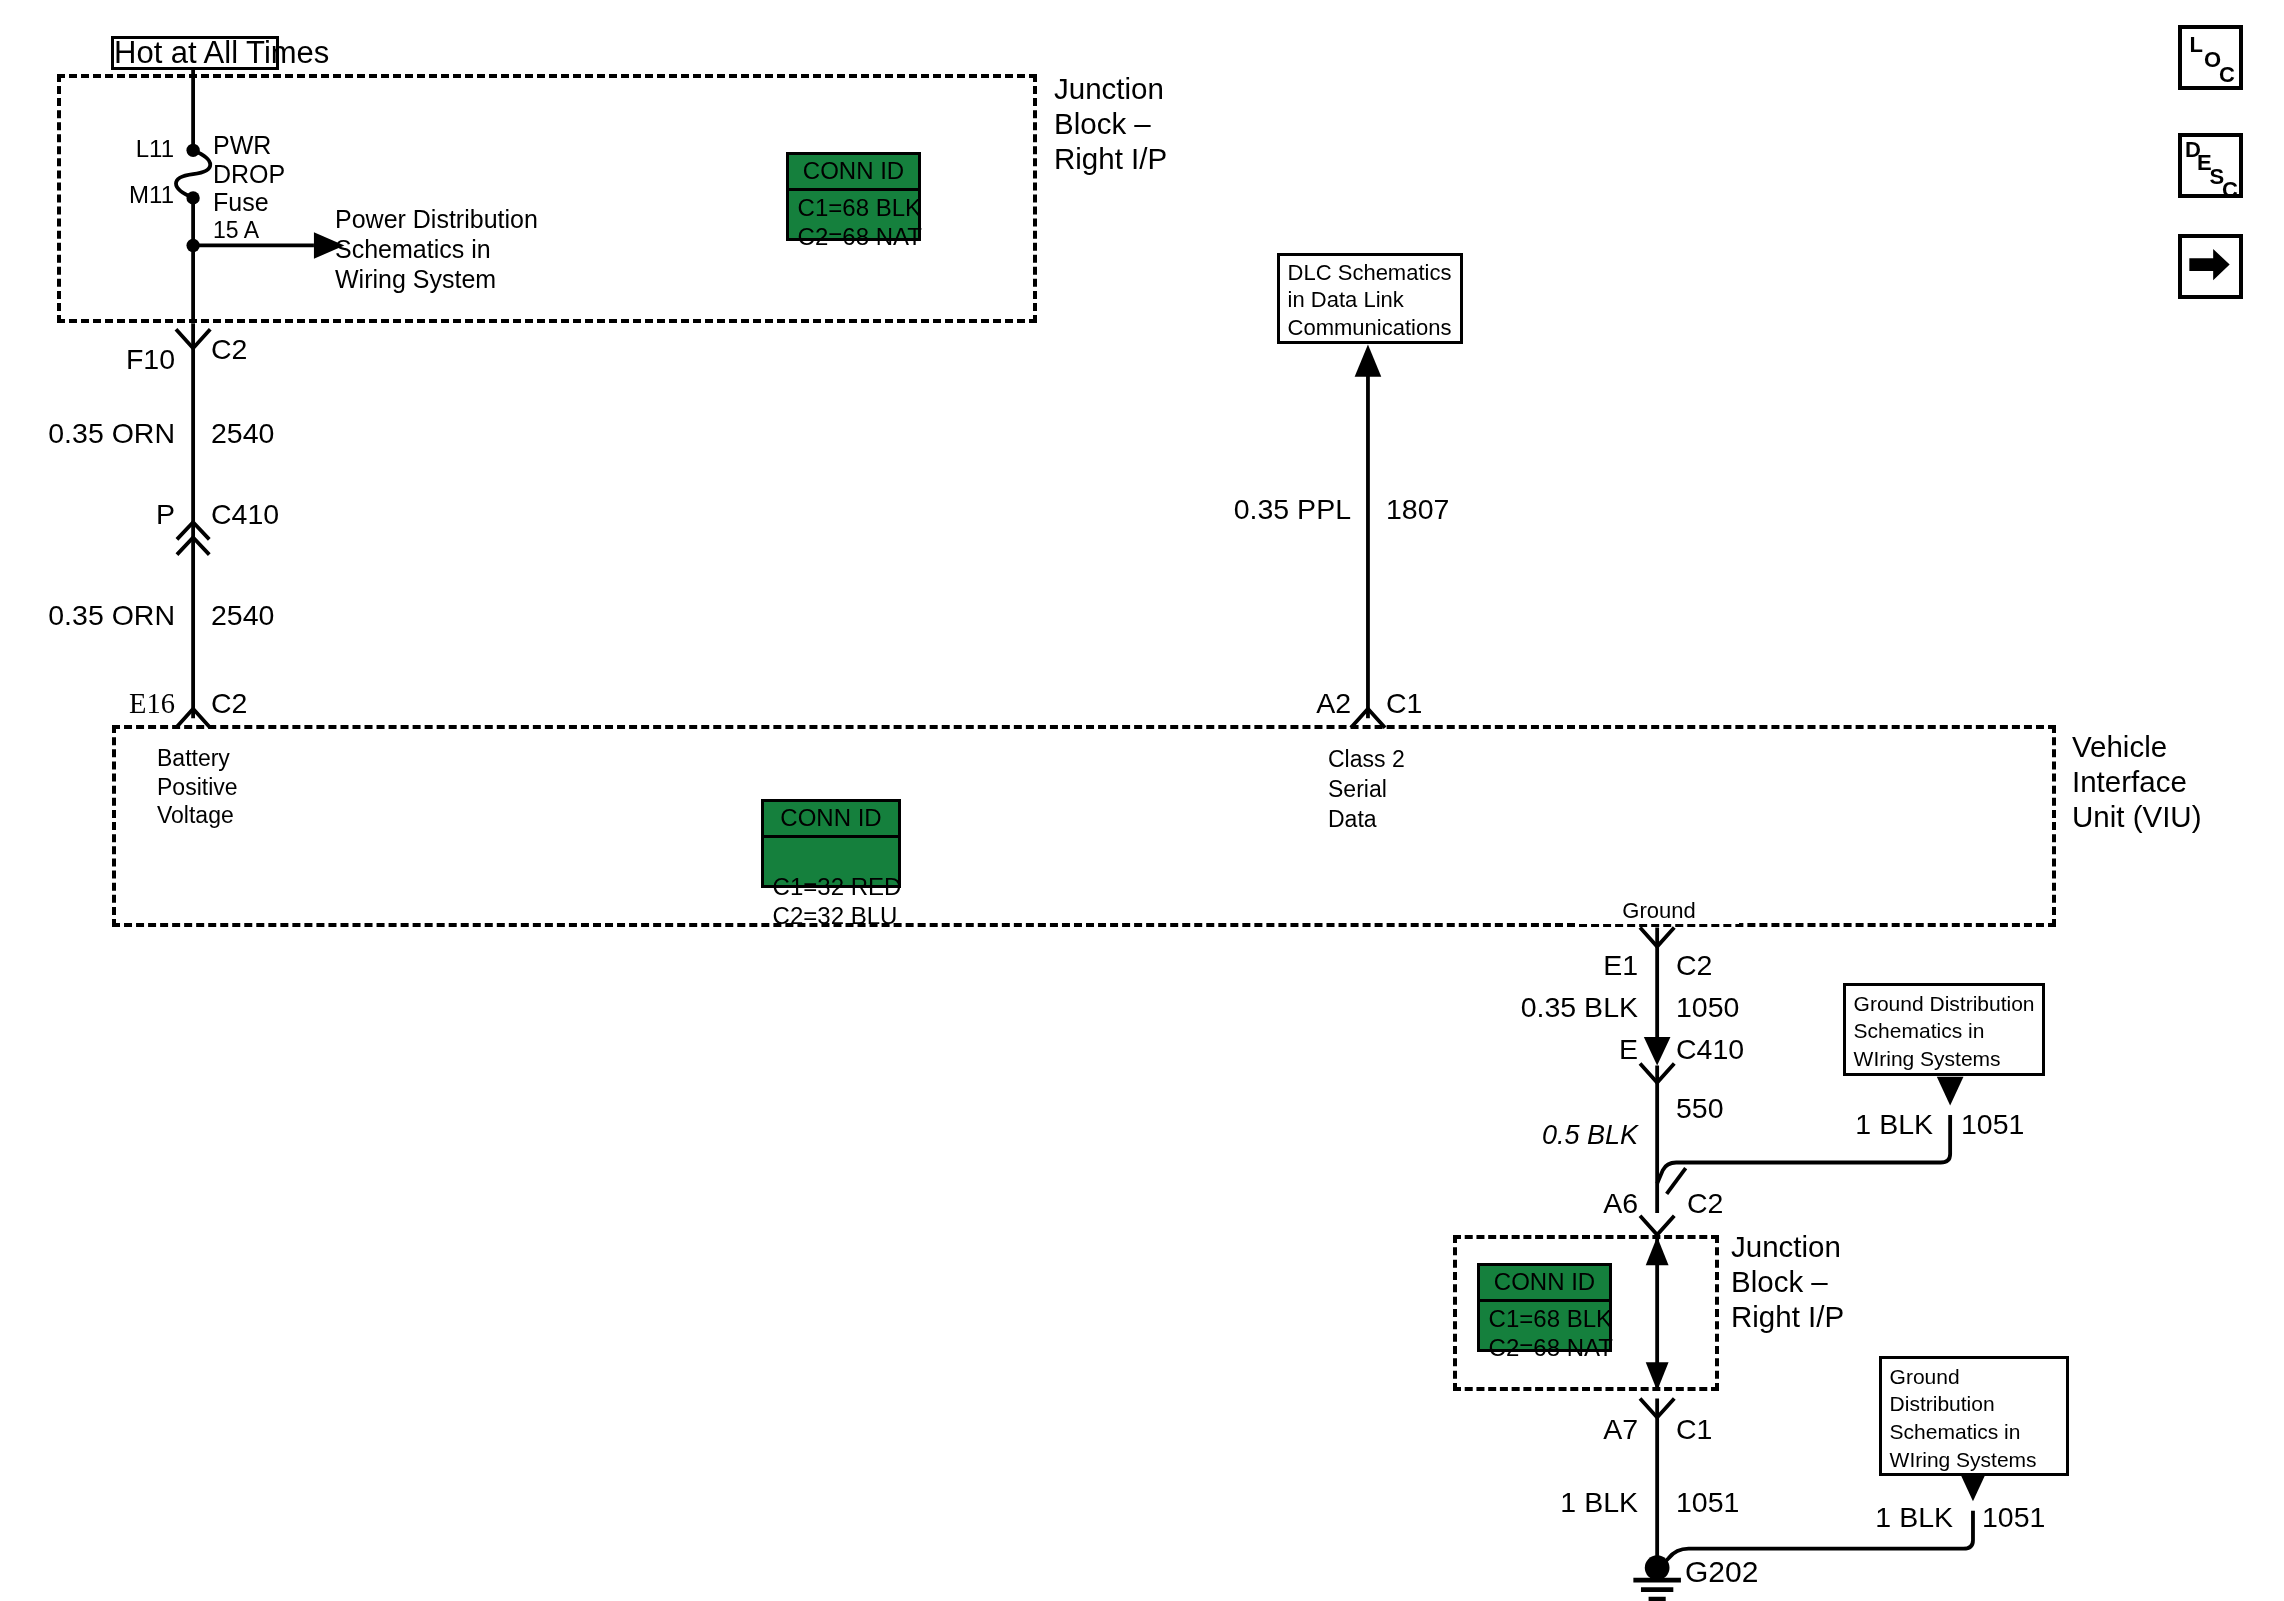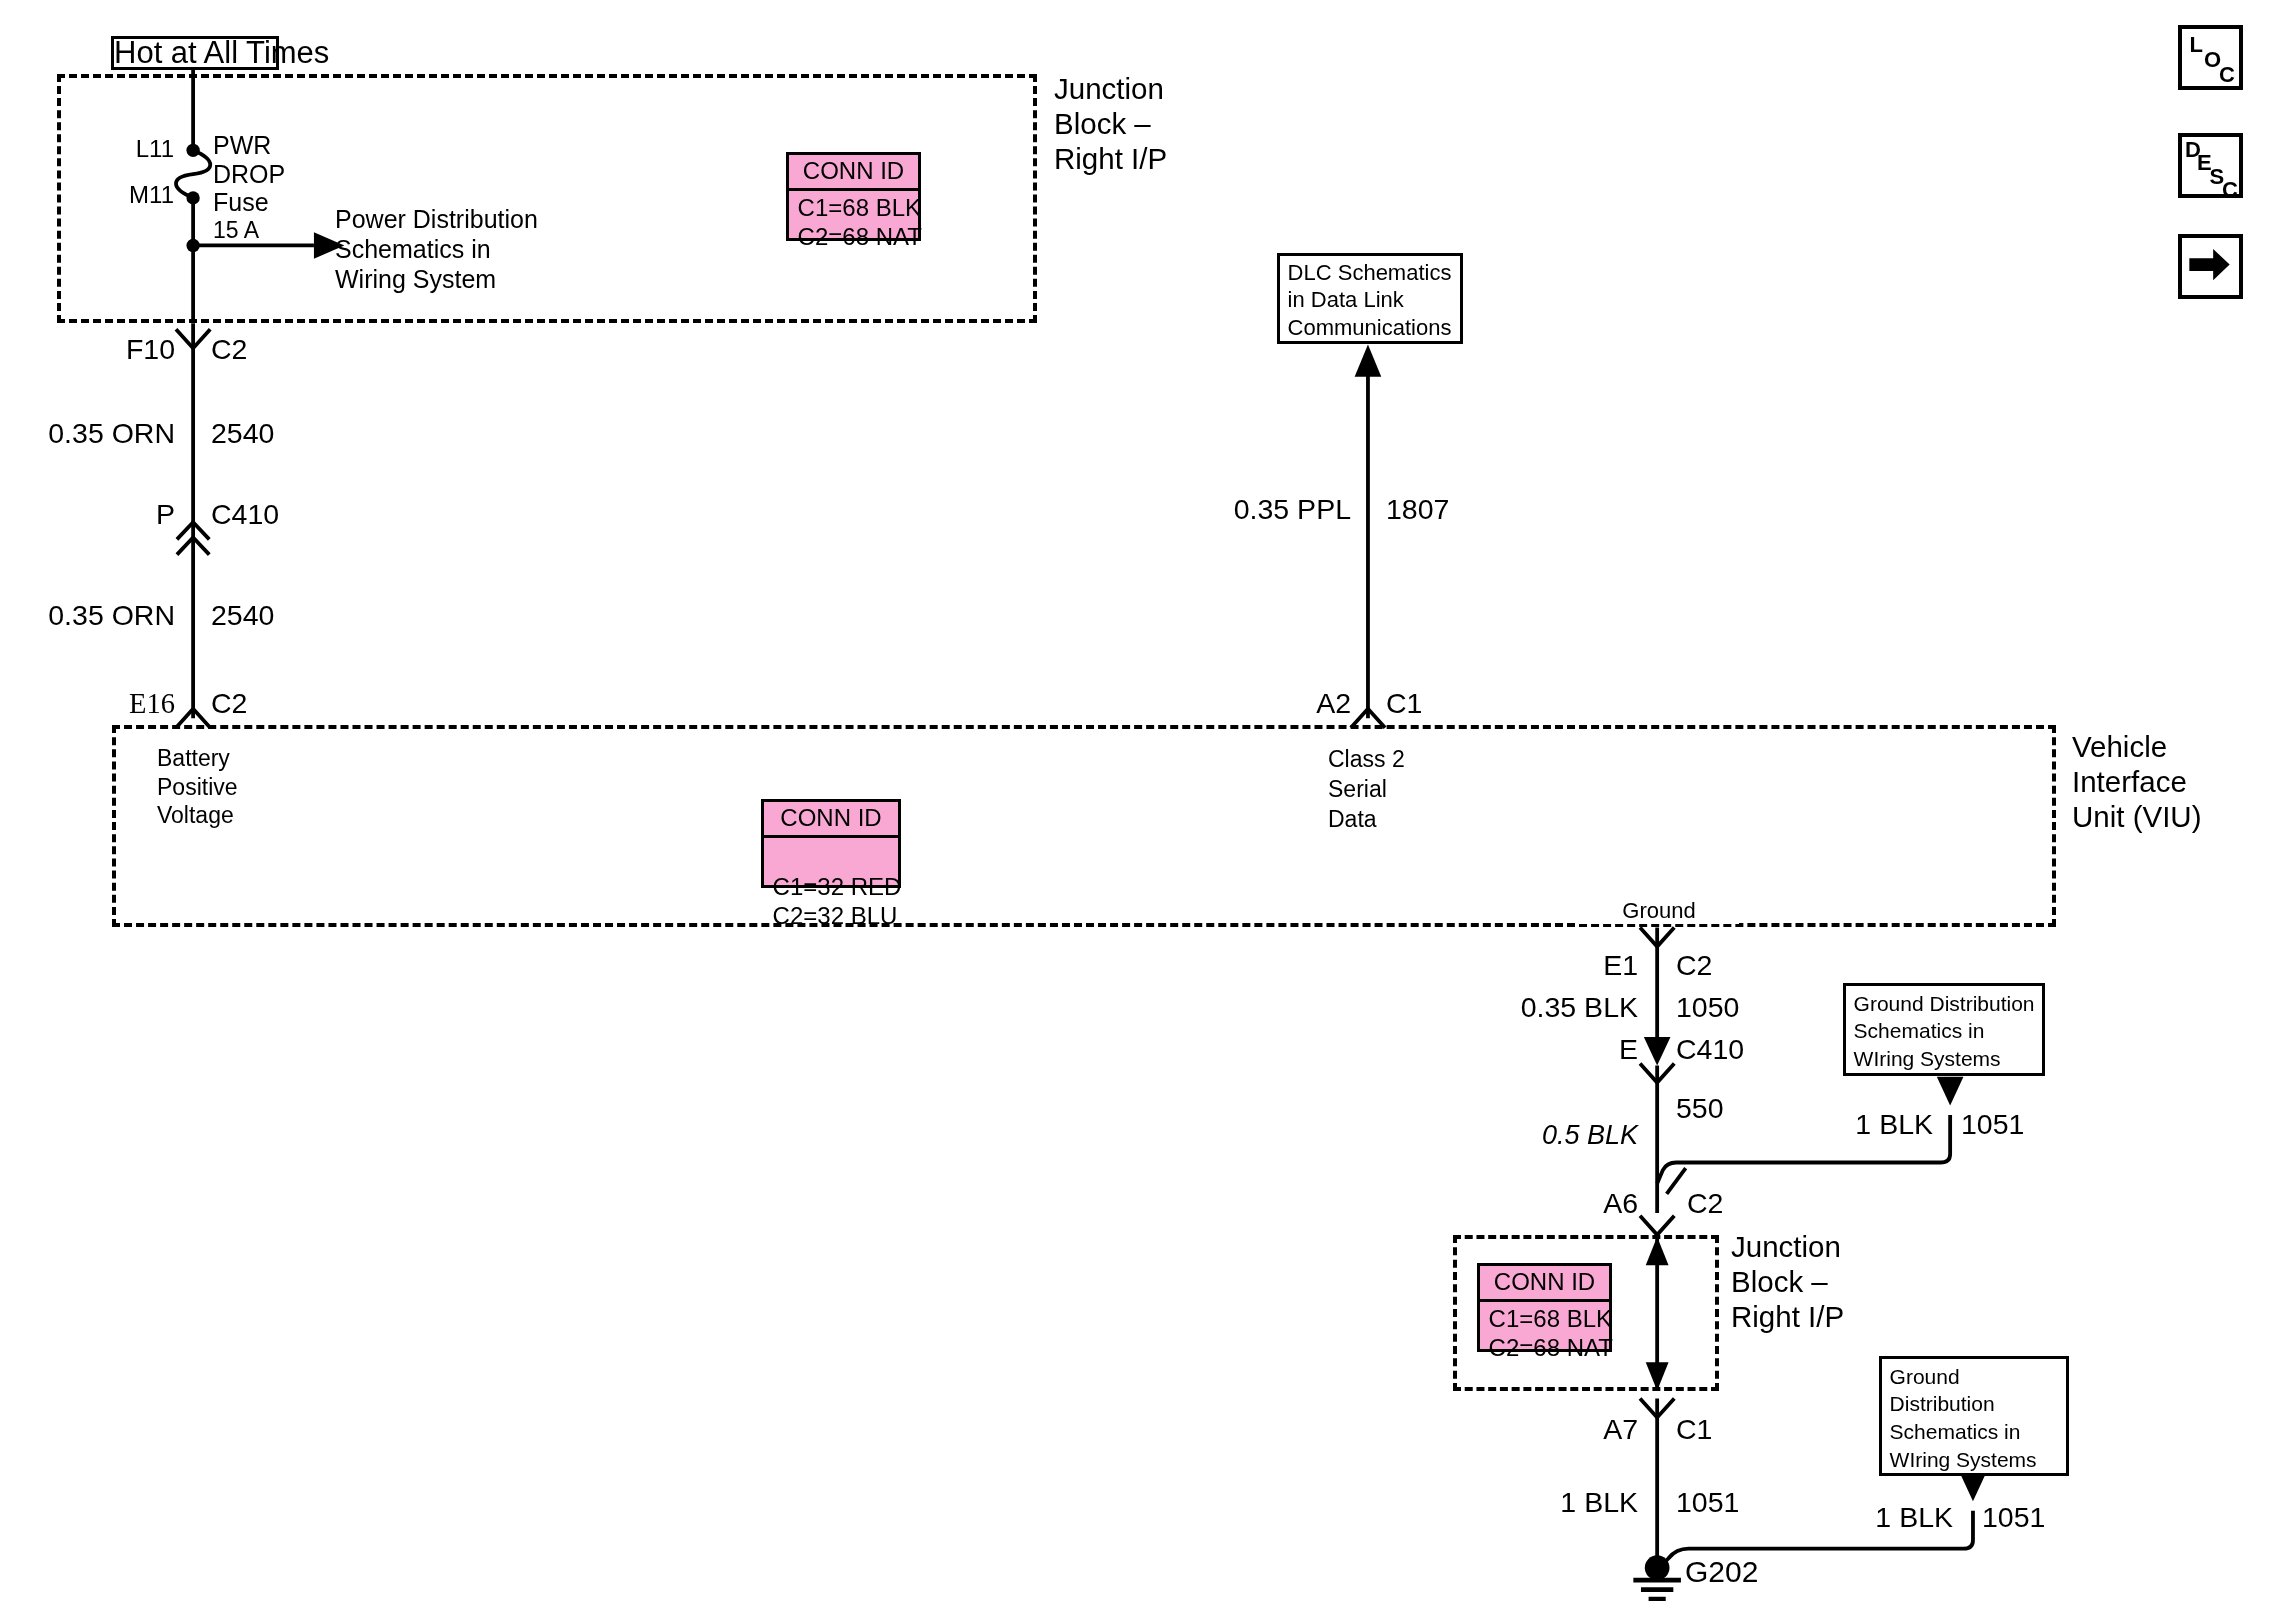--- a/index.html
+++ b/index.html
@@ -32,21 +32,21 @@
     position:absolute;
     background:transparent;
     box-sizing:border-box;
     border:4.8px dashed #000;
   }
 
   
   .connid{
     position:absolute;
     border:3.8px solid #000;
-    background:#f9a8d4;
+    background:#15803d;
     box-sizing:border-box;
   }
   .connid .hdr{
     text-align:center;
     font-size:24px;
     line-height:28.5px;
     border-bottom:3.8px solid #000;
     padding:1.9px 5.7px 2.9px 5.7px;
     letter-spacing:0px;
   }
@@ -185,21 +185,21 @@
   <div class="abs txt" style="left:1054px;top:71px;font-size:29.5px;line-height:35px;">Junction
 Block –
 Right I/P</div>
 
   <div class="solidbox" style="left:1277px;top:253px;width:186px;height:91px;">
     <div class="txt" style="font-size:22px;line-height:27.6px;padding:2.9px 0 0 7.6px;">DLC Schematics
 in Data Link
 Communications</div>
   </div>
 
-  <div class="abs txt rt" style="left:74px;top:333px;width:101px;font-size:28.5px;">F10</div>
+  <div class="abs txt rt" style="left:74px;top:343px;width:101px;font-size:28.5px;">F10</div>
   <div class="abs txt" style="left:211px;top:333px;font-size:28.5px;">C2</div>
 
   <div class="abs txt rt" style="left:0px;top:417px;width:175px;font-size:28.5px;">0.35 ORN</div>
   <div class="abs txt" style="left:211px;top:417px;font-size:28.5px;">2540</div>
 
   <div class="abs txt rt" style="left:103px;top:498px;width:72px;font-size:28.5px;">P</div>
   <div class="abs txt" style="left:211px;top:498px;font-size:28.5px;">C410</div>
 
   <div class="abs txt rt" style="left:0px;top:599px;width:175px;font-size:28.5px;">0.35 ORN</div>
   <div class="abs txt" style="left:211px;top:599px;font-size:28.5px;">2540</div>

